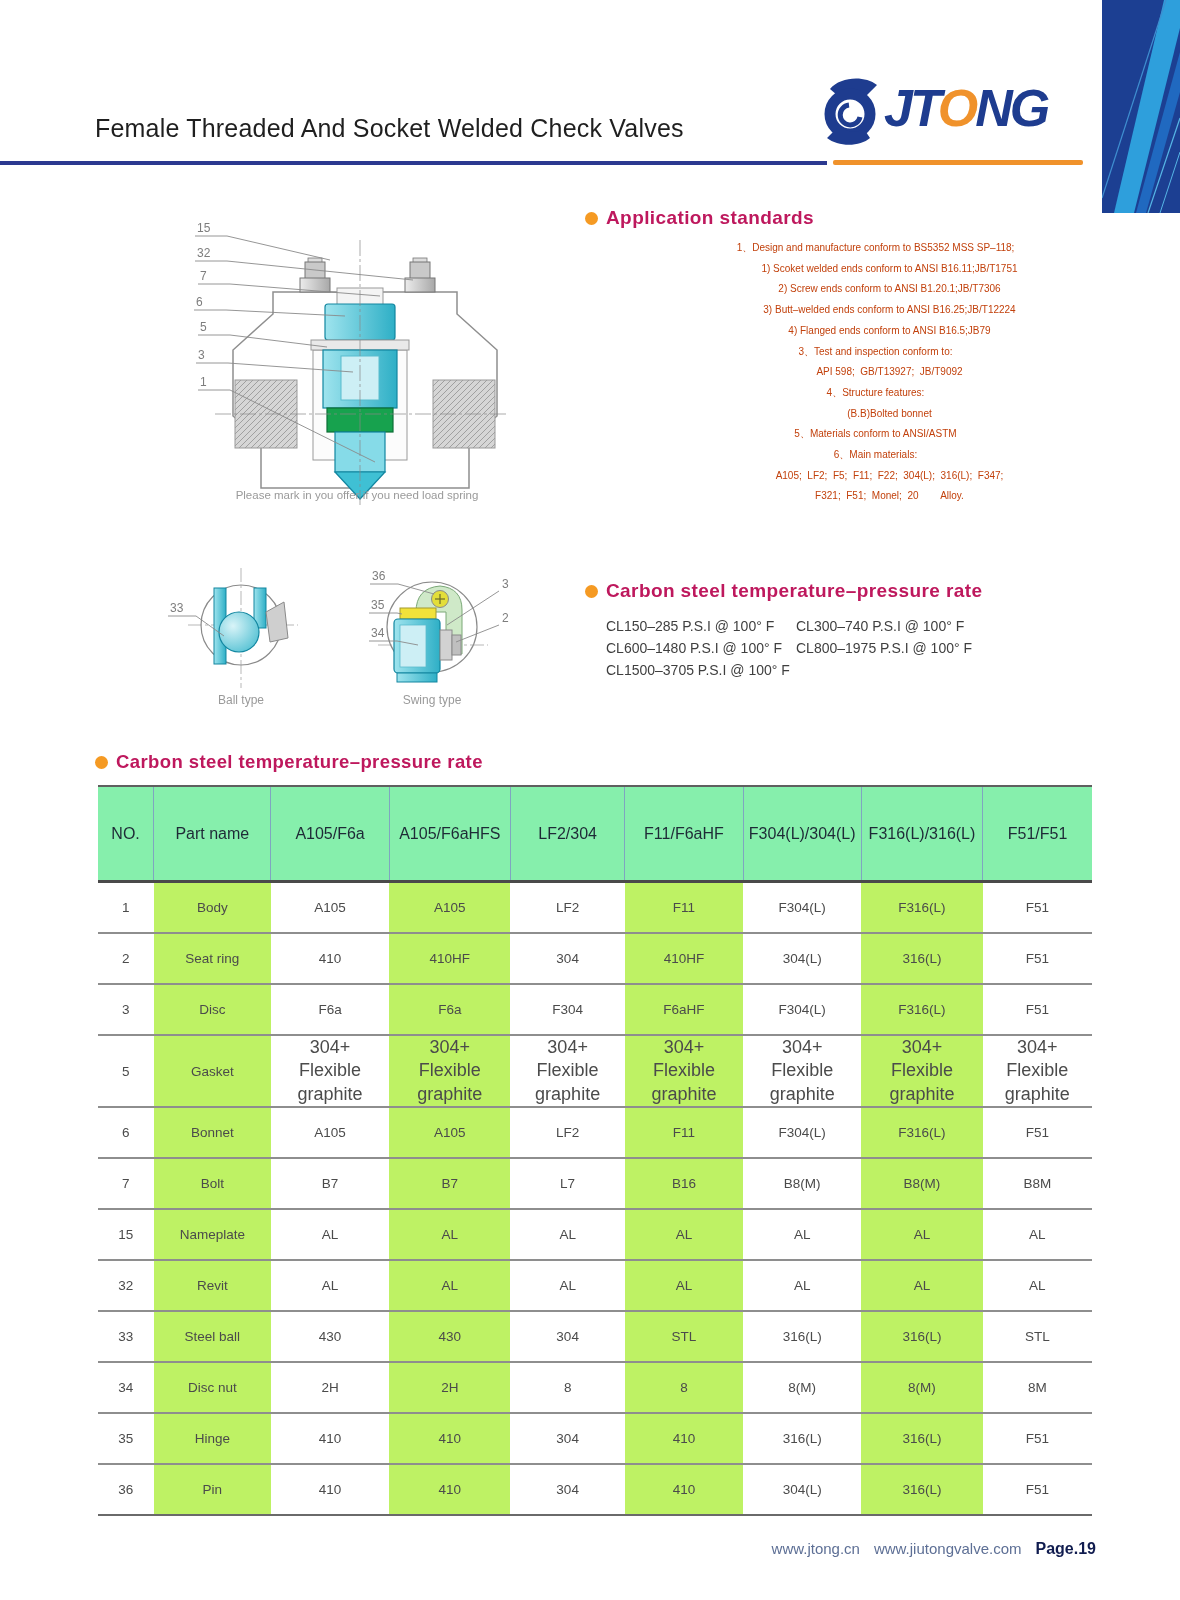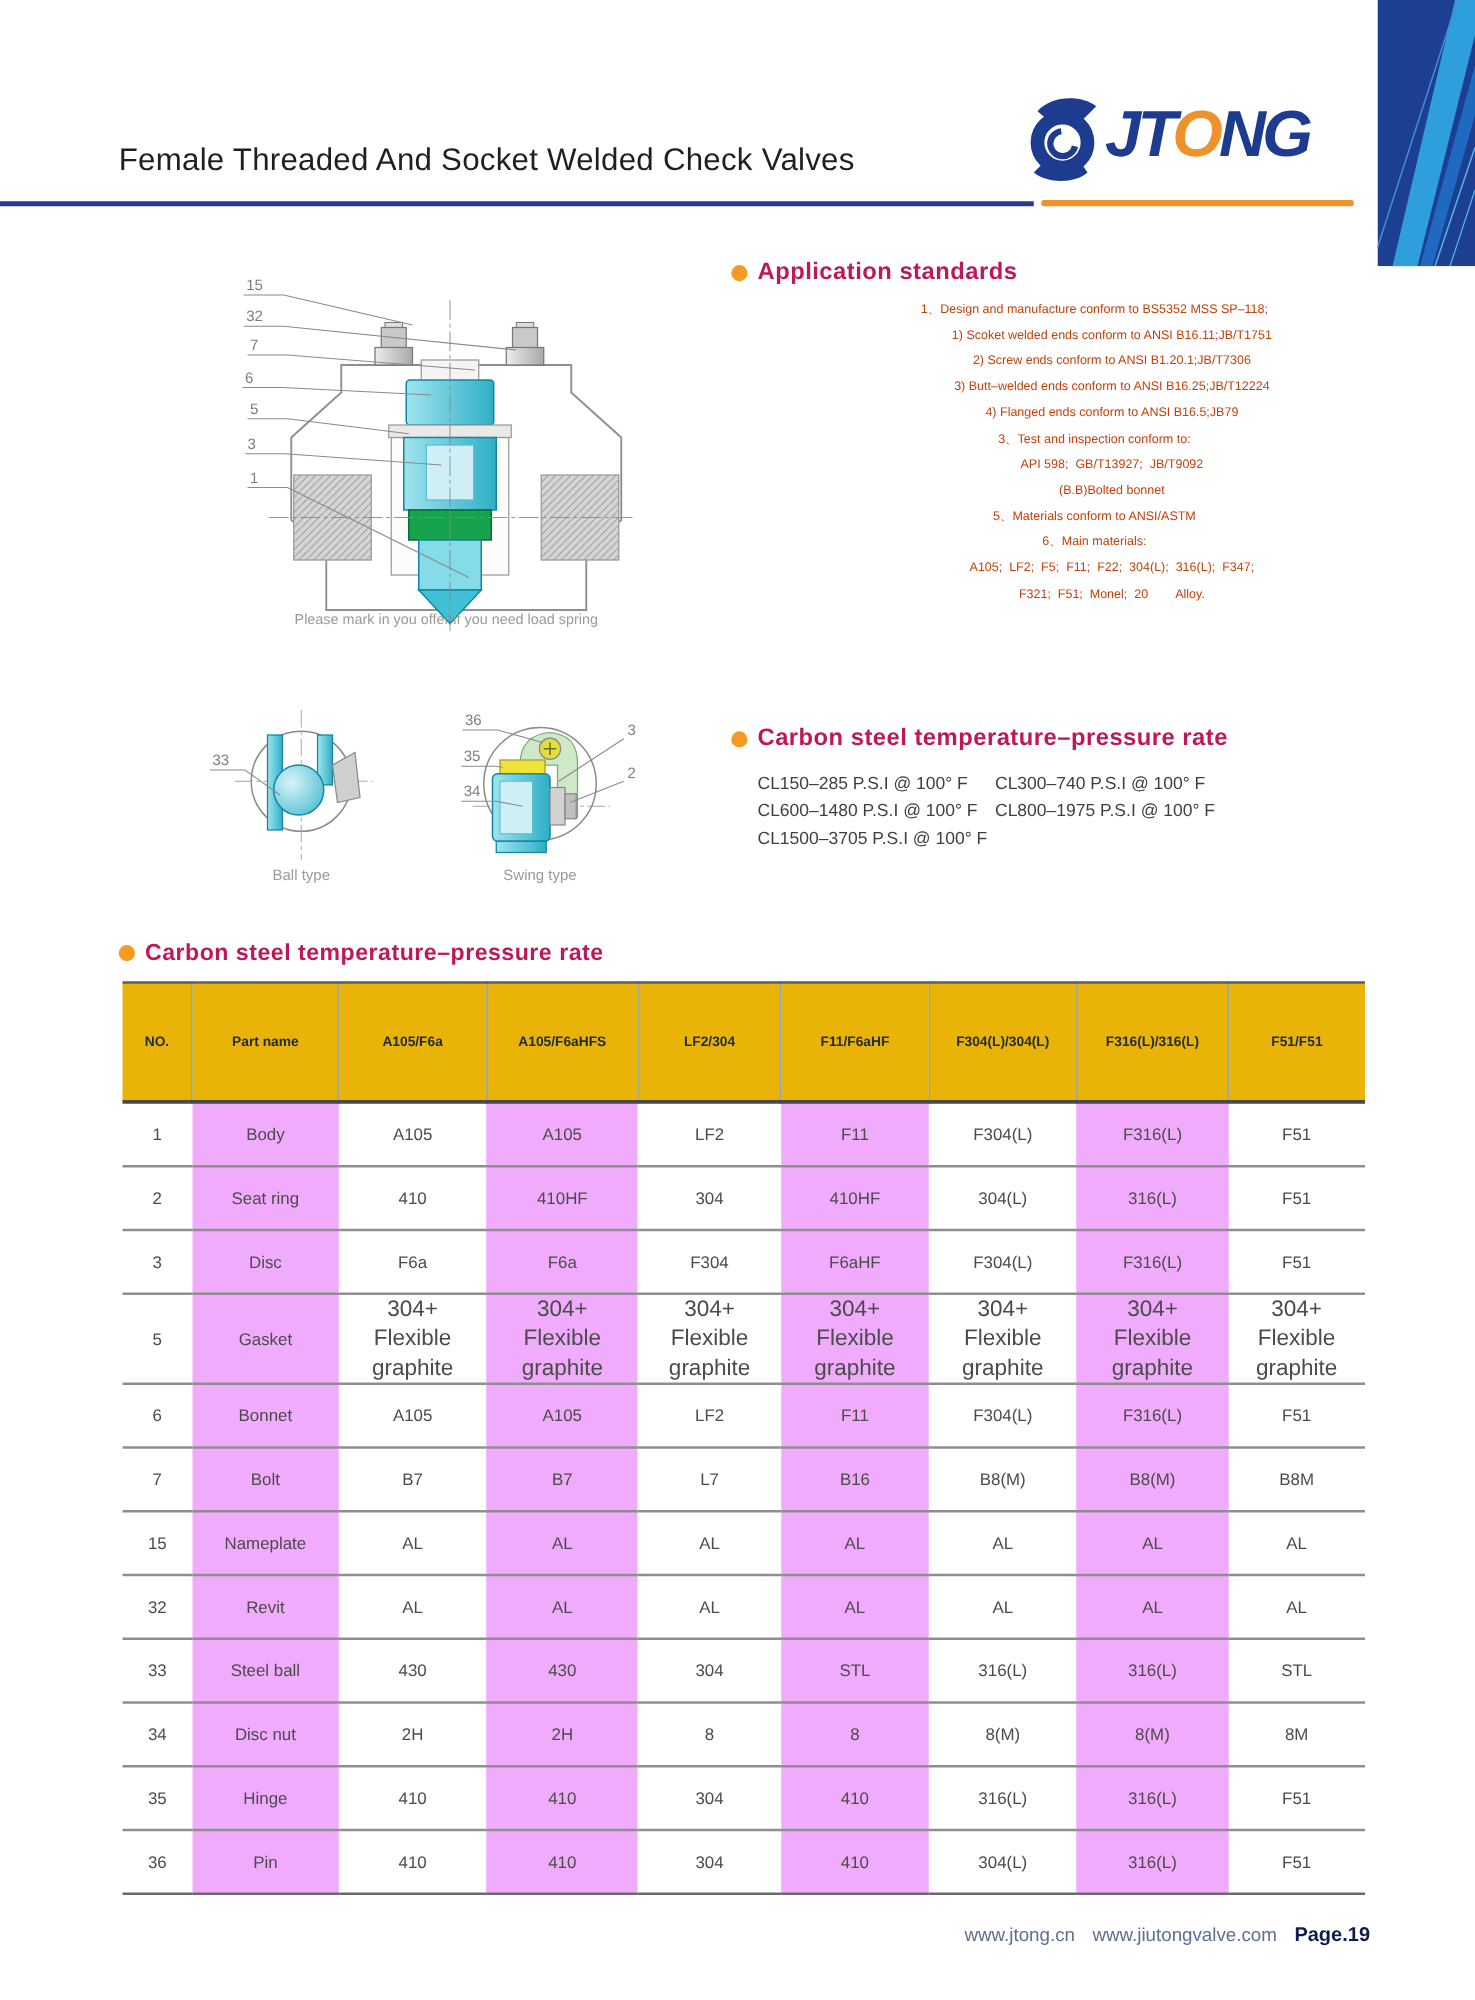--- a/index.html
+++ b/index.html
@@ -26,25 +26,25 @@
   .press-head{left:585px;top:580px;}
   .press-lines{left:606px;top:615px;display:grid;grid-template-columns:186px auto;font-size:14px;color:#3f3f3f;line-height:22px;column-gap:4px;}
   .press-lines span{white-space:pre;}
 
   
   .tbl-head{left:95px;top:751px;}
   .tbl-head .label{font-size:18.5px;}
   .materials{left:98px;top:785px;}
   table.materials-table{border-collapse:collapse;table-layout:fixed;width:994px;border-bottom:2px solid #6a6a6a;}
   .materials-table thead tr{border-top:2px solid #5f5f5f;border-bottom:3px solid #4a4a4a;}
-  .materials-table th{background:#eab308;height:93px;font-size:11px;font-weight:bold;color:#1e2a36;padding:0 2px;}
+  .materials-table th{background:#86efac;height:93px;font-size:16px;font-weight:normal;color:#1e2a36;padding:0 2px;}
   .materials-table th + th{border-left:1px solid #7fa5c0;}
   .materials-table tbody tr{border-top:2px solid #8e8e8e;}
   .materials-table td{height:49px;text-align:center;vertical-align:middle;font-size:13.5px;color:#4b4b4b;padding:0 2px;}
-  .materials-table td.shaded{background:#f0abfc;}
+  .materials-table td.shaded{background:#bef264;}
   .materials-table td.ml{font-size:18px;line-height:1.3;white-space:pre-line;}
 
   
   .footer{right:84px;top:1540px;font-size:15px;color:#5d6f95;display:flex;gap:14px;align-items:baseline;}
   .footer .page-no{font-size:16px;font-weight:bold;color:#101c4f;}
 
   
   .lead{stroke:#8a8a8a;stroke-width:.9;fill:none;}
   .ltxt{font-size:12px;fill:#7d7d7d;font-family:"Liberation Sans",sans-serif;}
   .cap{font-size:12px;fill:#9a9a9a;font-family:"Liberation Sans",sans-serif;}
@@ -210,20 +210,21 @@
   <span class="label">Application standards</span>
 </div>
 <div class="abs std-list">
     <div class="app-line indent-0">1、Design and manufacture conform to BS5352 MSS SP–118;</div>
     <div class="app-line indent-1">1) Scoket welded ends conform to ANSI B16.11;JB/T1751</div>
     <div class="app-line indent-1">2) Screw ends conform to ANSI B1.20.1;JB/T7306</div>
     <div class="app-line indent-1">3) Butt–welded ends conform to ANSI B16.25;JB/T12224</div>
     <div class="app-line indent-1">4) Flanged ends conform to ANSI B16.5;JB79</div>
     <div class="app-line indent-0">3、Test and inspection conform to:</div>
     <div class="app-line indent-1">API 598;  GB/T13927;  JB/T9092</div>
+    <div class="app-line indent-0">4、Structure features:</div>
     <div class="app-line indent-1">(B.B)Bolted bonnet</div>
     <div class="app-line indent-0">5、Materials conform to ANSI/ASTM</div>
     <div class="app-line indent-0">6、Main materials:</div>
     <div class="app-line indent-1">A105;  LF2;  F5;  F11;  F22;  304(L);  316(L);  F347;</div>
     <div class="app-line indent-1">F321;  F51;  Monel;  20        Alloy.</div>
   </div>
 
 <div class="abs sec-head press-head">
   <span class="bullet"></span>
   <span class="label">Carbon steel temperature–pressure rate</span>

